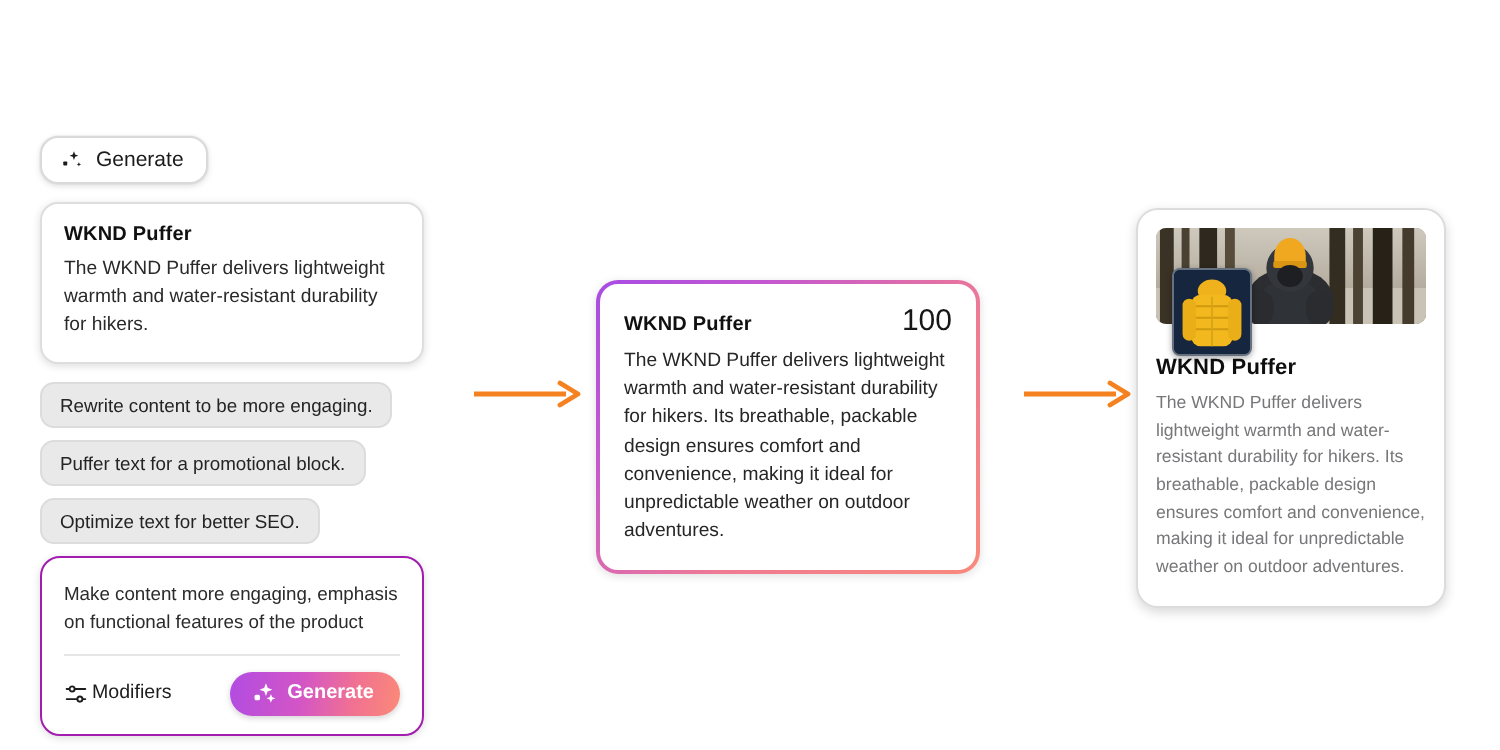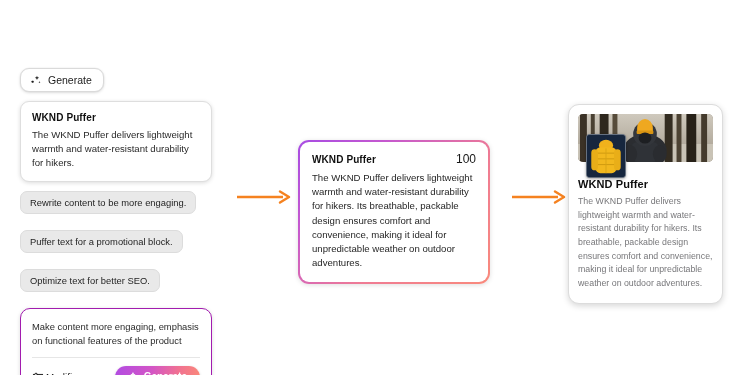--- a/index.html
+++ b/index.html
@@ -66,21 +66,21 @@
   }
 
   .chip {
     display: block;
     background: #e9e9e9;
     border: 1px solid #dcdcdc;
     border-radius: 7px;
     padding: 5px 9px;
     font-size: 9.4px;
     color: #242424;
-    margin-bottom: 16px;
+    margin-bottom: 6px;
     width: max-content;
     max-width: 100%;
   }
 
   .prompt-card {
     background: #ffffff;
     border: 1px solid #a21caf;
     border-radius: 10px;
     box-shadow: 0 1px 4px rgba(0,0,0,0.14);
     padding: 11px 11px 9px 11px;
@@ -156,21 +156,21 @@
     justify-content: space-between;
     margin-bottom: 5px;
   }
   #middle-card .title {
     font-size: 10px;
     font-weight: bold;
     color: #101010;
     letter-spacing: 0.1px;
   }
   #middle-card .count {
-    font-size: 12px;
+    font-size: 15px;
     color: #171717;
   }
   #middle-card .body {
     font-size: 9.6px;
     color: #262626;
     line-height: 1.48;
   }
 
   
   #right-panel {

